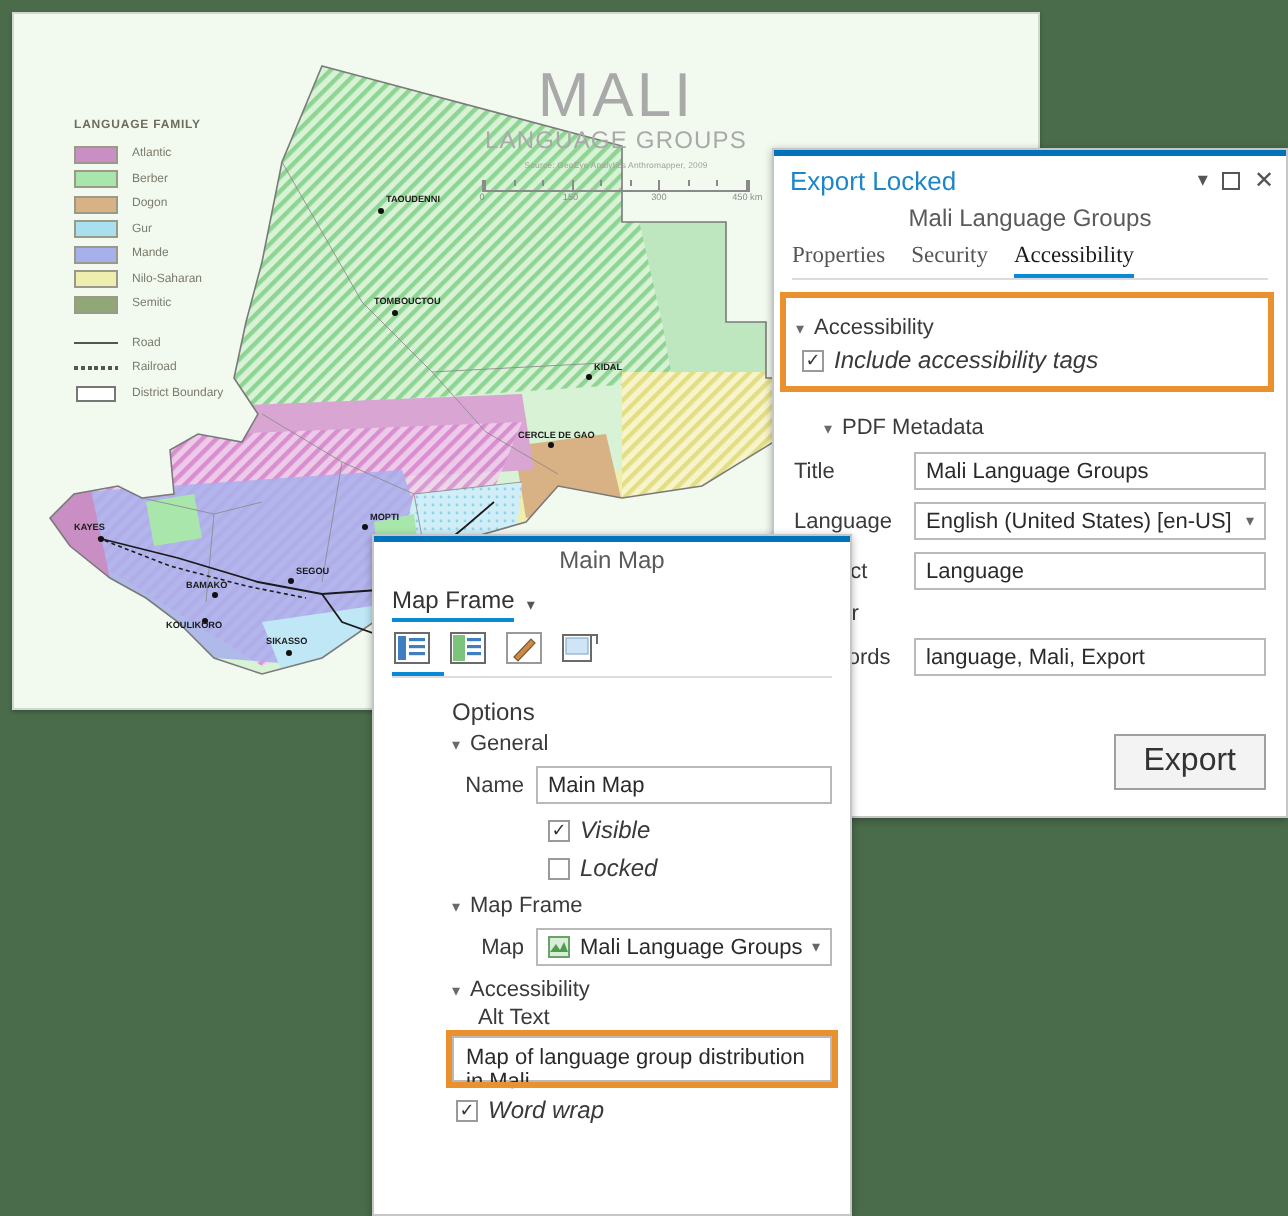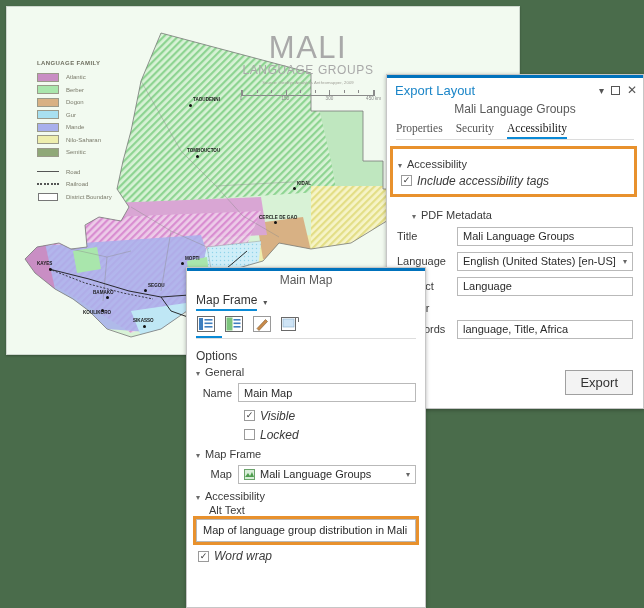--- a/index.html
+++ b/index.html
@@ -65,37 +65,37 @@
   .cb .lbl{ font-size:12px; color:#3a3a3a;font-style:italic; }
 
   .row{ display:flex; align-items:center; margin-bottom:6px; }
   .row .lab{ font-size:11px; color:#3a3a3a; }
   .fld{ border:1px solid #b9b9b9; background:#fff; height:19px; display:flex;
         align-items:center; padding:0 5px; font-size:11px; color:#2a2a2a; }
   .fld .caret{ margin-left:auto; color:#666; font-size:8px; }
 
   .hl{ outline:3px solid #e8912d; }
 
-  .btn{ border:1px solid #a0a0a0; background:#f3f3f3; font-size:13px;
+  .btn{ border:1px solid #a0a0a0; background:#f3f3f3; font-size:16px;
         padding:4px 14px; color:#333; }
 
   
   #export-pane{ left:386px; top:74px; width:258px; height:335px; }
   #export-pane .win-btns{ position:absolute; right:6px; top:5px; display:flex; gap:7px;
       color:#555; font-size:10px; align-items:center; }
   #meta .row .lab{ width:60px; flex:0 0 60px; }
   #meta .fld{ flex:1; }
 
   
   #format-pane{ left:186px; top:267px; width:240px; height:341px; }
   #fmt-icons{ display:flex; gap:8px; padding:4px 9px 0 9px; }
   .ficon{ width:20px; height:18px; position:relative; }
   #fmt-underline{ height:2px; background:#0a8ad6; width:26px; margin:3px 0 0 9px; }
   #fmt-rule{ height:1px; background:#ddd; margin:0 9px; }
-  #fmt-body{ padding:6px 9px 0 9px; }
+  #fmt-body{ padding:6px 9px 0 9px;margin-left:30px; }
   #fmt-body .row .lab{ width:42px; flex:0 0 42px; text-align:right; padding-right:6px; }
   #fmt-body .fld{ flex:1; }
   .indent{ padding-left:13px; }
   #alt-box{ border:1px solid #b9b9b9; background:#fff; height:23px; padding:4px 6px;
             font-size:11px; color:#2a2a2a; margin:3px 0 7px 0; }
 </style>
 </head>
 <body>
 
 <div id="layout-page">
@@ -283,21 +283,21 @@
       <span class="city-lab" style="left:26px;top:250px">KAYES</span>
       <span class="city-dot" style="left:132px;top:314px"></span>
       <span class="city-lab" style="left:122px;top:307px">SIKASSO</span>
     </div>
   </div>
 </div>
 
 <div id="export-pane" class="pane">
   <div class="pane-top"></div>
   <div style="position:relative;">
-    <div class="pane-title">Export Layout</div>
+    <div class="pane-title">Export Locked</div>
     <div class="win-btns">
       <span>▾</span>
       <span style="display:inline-block;width:9px;height:9px;border:1.3px solid #555;"></span>
       <span style="font-size:12px;">✕</span>
     </div>
   </div>
   <div class="pane-sub">Mali Language Groups</div>
 
   <div class="tabs">
     <div class="tab">Properties</div>
@@ -334,21 +334,21 @@
     </div>
     <div class="row">
       <span class="lab">Subject</span>
       <span class="fld">Language</span>
     </div>
     <div class="row">
       <span class="lab">Author</span>
     </div>
     <div class="row">
       <span class="lab">Keywords</span>
-      <span class="fld">language, Title, Africa</span>
+      <span class="fld">language, Mali, Export</span>
     </div>
   </div>
 
   <div style="position:absolute;right:10px;bottom:13px;">
     <button class="btn">Export</button>
   </div>
 </div>
 
 <div id="format-pane" class="pane">
   <div class="pane-top"></div>

